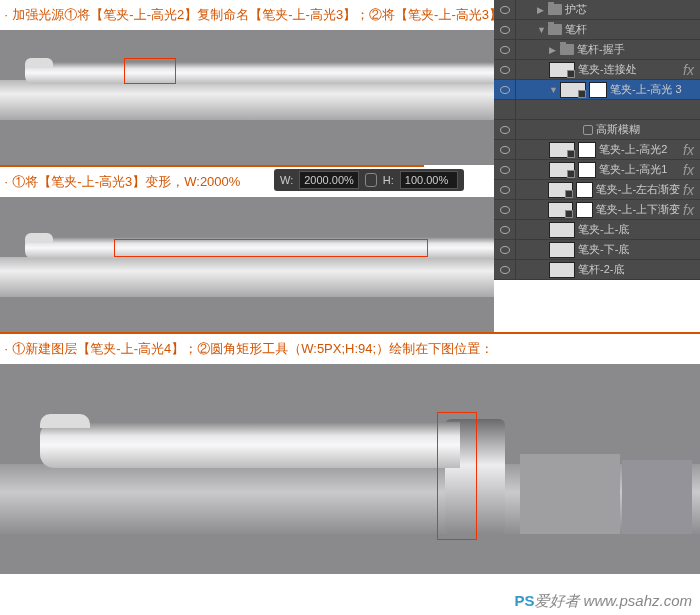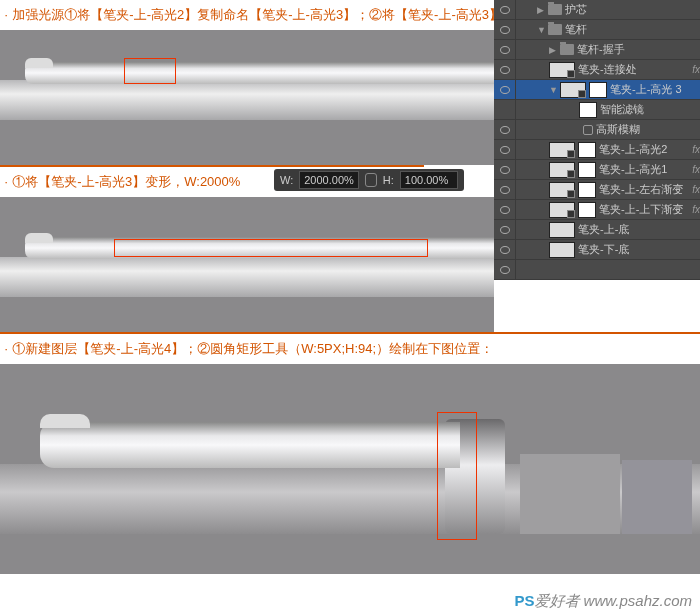--- a/index.html
+++ b/index.html
@@ -33,21 +33,21 @@
 .eye{width:10px;height:8px;border:1px solid #aaa;border-radius:50%}
 .layer-content{display:flex;align-items:center;flex:1;padding-left:2px;gap:3px;overflow:hidden}
 .indent{display:inline-block}
 .arrow{width:8px;color:#999;font-size:9px}
 .folder-icon{width:14px;height:11px;background:#888;border-radius:1px;position:relative}
 .folder-icon::before{content:'';position:absolute;top:-3px;left:0;width:6px;height:3px;background:#888;border-radius:1px 1px 0 0}
 .layer-thumb{width:26px;height:16px;background:#ddd;border:1px solid #222;position:relative}
 .layer-thumb.white{background:#fff}
 .mask-thumb{width:18px;height:16px;background:#fff;border:1px solid #222}
 .so-badge{position:absolute;bottom:-1px;right:-1px;width:8px;height:8px;background:#333;border:1px solid #888}
-.fx-label{margin-left:auto;color:#999;font-style:italic;font-size:10px}
+.fx-label{margin-left:auto;color:#999;font-style:italic;padding-right:6px;font-size:14px}
 .smart-icon{width:10px;height:10px;border:1px solid #999;border-radius:2px}
 .lname{white-space:nowrap}
 .watermark{position:absolute;right:8px;bottom:4px;color:#888;font-size:15px;font-style:italic}
 .watermark .ps{color:#3399cc;font-weight:bold;font-style:normal}
 .top-row{display:flex}
 </style>
 </head>
 <body>
 
 <div class="instruction">
@@ -136,25 +136,20 @@
           <span class="arrow">▼</span>
           <div class="layer-thumb">
             <div class="so-badge"></div>
           </div>
           <div class="mask-thumb"></div>
           <span class="lname">笔夹-上-高光 3</span>
         </div>
       </div>
       <div class="layer-row">
         <div class="vis-col"></div>
-        <div class="layer-content">
-          <span class="indent" style="width: 58px;"></span>
-          <div class="layer-thumb white" style="width: 18px;"></div>
-          <span class="lname">智能滤镜</span>
-        </div>
       </div>
       <div class="layer-row">
         <div class="vis-col">
           <div class="eye"></div>
         </div>
         <div class="layer-content">
           <span class="indent" style="width: 62px;"></span>
           <div class="smart-icon"></div>
           <span class="lname">高斯模糊</span>
         </div>
@@ -231,20 +226,25 @@
         </div>
         <div class="layer-content">
           <span class="indent" style="width: 28px;"></span>
           <div class="layer-thumb"></div>
           <span class="lname">笔夹-下-底</span>
         </div>
       </div>
       <div class="layer-row">
         <div class="vis-col">
           <div class="eye"></div>
+        </div>
+        <div class="layer-content">
+          <span class="indent" style="width: 28px;"></span>
+          <div class="layer-thumb"></div>
+          <span class="lname">笔杆-2-底</span>
         </div>
       </div>
     </div>
 </div>
 
 <div class="instruction sub">
   <span class="dot">·</span><span>①新建图层【笔夹-上-高光4】；②圆角矩形工具（W:5PX;H:94;）绘制在下图位置：</span>
 </div>
 
 <div class="canvas-area full canvas3">

